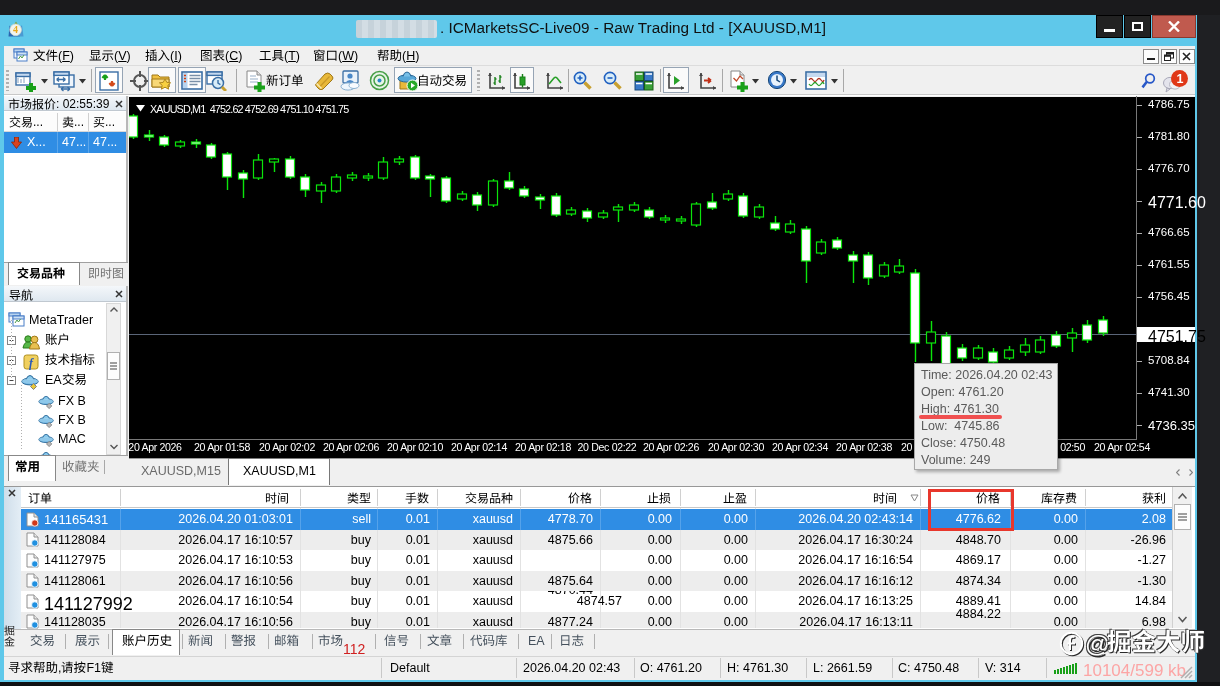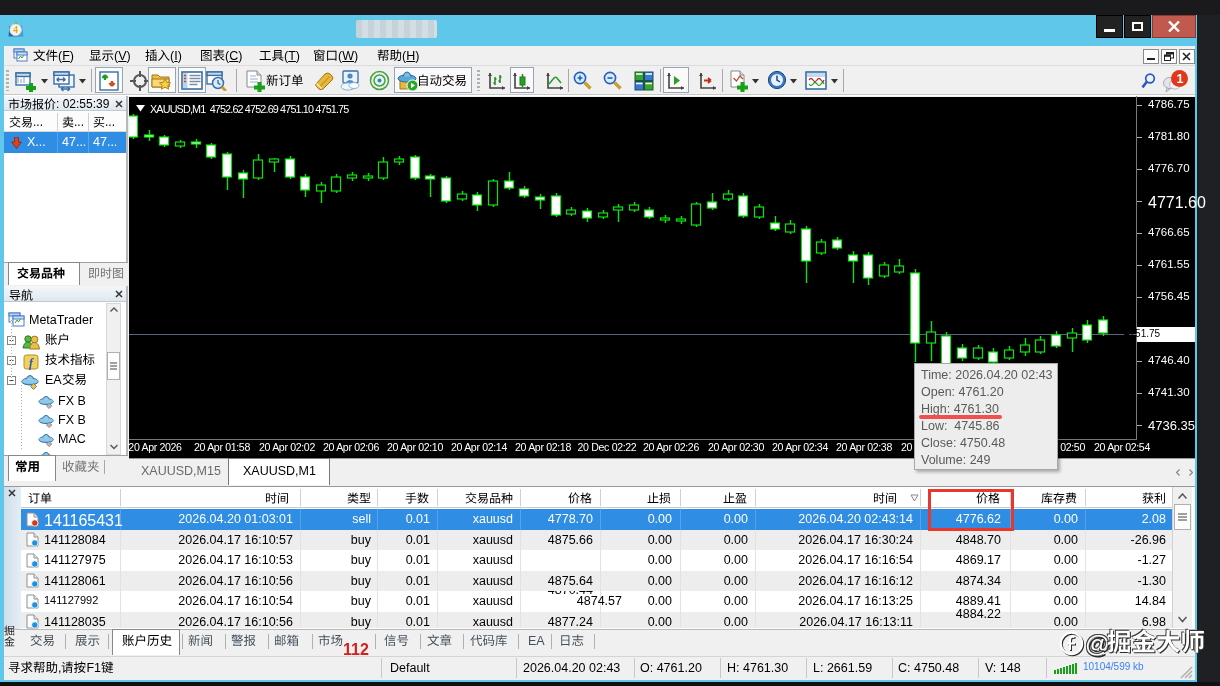--- a/index.html
+++ b/index.html
@@ -14,20 +14,21 @@
 <div class="a" style="left:4px;top:46px;width:1191px;height:634px;background:#f0f0f0"></div>
 <svg class="a" style="left:7px;top:21px" width="18" height="18" viewBox="0 0 18 18">
 <path d="M9 0.5 L15.5 11 L2.5 11 Z" fill="#7aa03c"></path>
 <path d="M2.5 4.5 L13 15.5 L1.5 15.5 Z" fill="#2a66b0"></path>
 <path d="M15 4 L16.5 15.5 L5.5 15.5 Z" fill="#4a9ad2"></path>
 <circle cx="8.6" cy="8.8" r="5.8" fill="#f2f4ee"></circle>
 <circle cx="8.6" cy="8.8" r="5.8" fill="none" stroke="#d8dcd0" stroke-width="0.8"></circle>
 <text x="8.6" y="12.4" font-size="10" font-weight="bold" fill="#e8a81c" text-anchor="middle" font-family="Liberation Serif">4</text>
 </svg>
 <div class="a" style="left:356px;top:20px;width:81px;height:18px;background:repeating-linear-gradient(90deg,#c6d2da 0 6px,#d3dde4 6px 12px);border-radius:2px"></div>
+<div class="a tx" style="left:440px;top:19px;font-size:15.3px;color:#101010">. ICMarketsSC-Live09 - Raw Trading Ltd - [XAUUSD,M1]</div>
 <div class="a" style="left:1096px;top:15px;width:27px;height:23px;background:#222;border:1px solid #000"></div>
 <div class="a" style="left:1104px;top:29px;width:11px;height:3px;background:#fff"></div>
 <div class="a" style="left:1124px;top:15px;width:27px;height:23px;background:#222;border:1px solid #000"></div>
 <div class="a" style="left:1132px;top:22px;width:11px;height:9px;border:2px solid #fff"></div>
 <div class="a" style="left:1152px;top:15px;width:44px;height:23px;background:#c05a4e;border:1px solid #8a3a30"></div>
 <svg class="a" style="left:1168px;top:21px" width="12" height="11" viewBox="0 0 12 11">
       <path d="M1 0.5 L11 10.5 M11 0.5 L1 10.5" stroke="#fff" stroke-width="2.4"></path>
     </svg>
 <div class="a" style="left:4px;top:46px;width:1191px;height:20px;background:#f0f0f0;border-bottom:1px solid #dcdcdc"></div>
 <svg class="a" style="left:13px;top:48px" width="16" height="15" viewBox="0 0 16 15">
@@ -560,27 +561,27 @@
 <div class="a tx" style="left:1148px;top:162px;font-size:11.5px;color:#fff">4776.70</div>
 <div class="a" style="left:1137px;top:201px;width:5px;height:1px;background:#b0b0b0"></div>
 <div class="a tx" style="left:1148px;top:194px;font-size:16px;color:#fff">4771.60</div>
 <div class="a" style="left:1137px;top:233px;width:5px;height:1px;background:#b0b0b0"></div>
 <div class="a tx" style="left:1148px;top:226px;font-size:11.5px;color:#fff">4766.65</div>
 <div class="a" style="left:1137px;top:265px;width:5px;height:1px;background:#b0b0b0"></div>
 <div class="a tx" style="left:1148px;top:258px;font-size:11.5px;color:#fff">4761.55</div>
 <div class="a" style="left:1137px;top:297px;width:5px;height:1px;background:#b0b0b0"></div>
 <div class="a tx" style="left:1148px;top:290px;font-size:11.5px;color:#fff">4756.45</div>
 <div class="a" style="left:1137px;top:361px;width:5px;height:1px;background:#b0b0b0"></div>
-<div class="a tx" style="left:1148px;top:354px;font-size:11.5px;color:#fff">4746.40</div>
+<div class="a tx" style="left:1148px;top:354px;font-size:11.5px;color:#fff">5708.84</div>
 <div class="a" style="left:1137px;top:393px;width:5px;height:1px;background:#b0b0b0"></div>
 <div class="a tx" style="left:1148px;top:386px;font-size:11.5px;color:#fff">4741.30</div>
 <div class="a" style="left:1137px;top:425px;width:5px;height:1px;background:#b0b0b0"></div>
 <div class="a tx" style="left:1148px;top:418px;font-size:13px;color:#fff">4736.35</div>
 <div class="a" style="left:1137px;top:327px;width:58px;height:15px;background:#fff"></div>
-<div class="a tx" style="left:1124px;top:328px;font-size:10px;color:#000">4751.75</div>
+<div class="a tx" style="left:1148px;top:328px;font-size:16px;color:#000">4751.75</div>
 <div class="a tx" style="left:155px;top:441px;width:110px;margin-left:-55px;text-align:center;font-size:10.6px;letter-spacing:-0.35px;color:#fff">20 Apr 2026</div>
 <div class="a tx" style="left:222px;top:441px;width:110px;margin-left:-55px;text-align:center;font-size:10.6px;letter-spacing:-0.35px;color:#fff">20 Apr 01:58</div>
 <div class="a tx" style="left:287px;top:441px;width:110px;margin-left:-55px;text-align:center;font-size:10.6px;letter-spacing:-0.35px;color:#fff">20 Apr 02:02</div>
 <div class="a tx" style="left:351px;top:441px;width:110px;margin-left:-55px;text-align:center;font-size:10.6px;letter-spacing:-0.35px;color:#fff">20 Apr 02:06</div>
 <div class="a tx" style="left:415px;top:441px;width:110px;margin-left:-55px;text-align:center;font-size:10.6px;letter-spacing:-0.35px;color:#fff">20 Apr 02:10</div>
 <div class="a tx" style="left:479px;top:441px;width:110px;margin-left:-55px;text-align:center;font-size:10.6px;letter-spacing:-0.35px;color:#fff">20 Apr 02:14</div>
 <div class="a tx" style="left:543px;top:441px;width:110px;margin-left:-55px;text-align:center;font-size:10.6px;letter-spacing:-0.35px;color:#fff">20 Apr 02:18</div>
 <div class="a tx" style="left:607px;top:441px;width:110px;margin-left:-55px;text-align:center;font-size:10.6px;letter-spacing:-0.35px;color:#fff">20 Dec 02:22</div>
 <div class="a tx" style="left:671px;top:441px;width:110px;margin-left:-55px;text-align:center;font-size:10.6px;letter-spacing:-0.35px;color:#fff">20 Apr 02:26</div>
 <div class="a tx" style="left:736px;top:441px;width:110px;margin-left:-55px;text-align:center;font-size:10.6px;letter-spacing:-0.35px;color:#fff">20 Apr 02:30</div>
@@ -689,21 +690,21 @@
 <div class="a" style="left:680px;top:509.0px;width:1px;height:20.5px;background:#55a2ea"></div>
 <div class="a" style="left:755px;top:509.0px;width:1px;height:20.5px;background:#55a2ea"></div>
 <div class="a" style="left:920px;top:509.0px;width:1px;height:20.5px;background:#55a2ea"></div>
 <div class="a" style="left:1010px;top:509.0px;width:1px;height:20.5px;background:#55a2ea"></div>
 <div class="a" style="left:1085px;top:509.0px;width:1px;height:20.5px;background:#55a2ea"></div>
 <svg class="a" style="left:26px;top:511.5px" width="13" height="15" viewBox="0 0 13 15">
 <path d="M1 1 h7 l4 4 v9 h-11 z" fill="#fdfdfd" stroke="#909090"></path>
 <path d="M8 1 v4 h4" fill="#e8e8e8" stroke="#909090"></path>
 <circle cx="8.8" cy="11" r="3.2" fill="#d03818" stroke="#fff" stroke-width="0.8"></circle>
 </svg>
-<div class="a tx" style="left:44px;top:512.0px;font-size:16px;color:#fff">141165431</div>
+<div class="a tx" style="left:44px;top:512.0px;font-size:13px;color:#fff">141165431</div>
 <div class="a tx" style="left:293px;top:512.0px;font-size:12.5px;color:#fff;transform:translateX(-100%)">2026.04.20 01:03:01</div>
 <div class="a tx" style="left:371px;top:512.0px;font-size:12.5px;color:#fff;transform:translateX(-100%)">sell</div>
 <div class="a tx" style="left:430px;top:512.0px;font-size:12.5px;color:#fff;transform:translateX(-100%)">0.01</div>
 <div class="a tx" style="left:513px;top:512.0px;font-size:12.5px;color:#fff;transform:translateX(-100%)">xauusd</div>
 <div class="a tx" style="left:593px;top:512.0px;font-size:12.5px;color:#fff;transform:translateX(-100%)">4778.70</div>
 <div class="a tx" style="left:672px;top:512.0px;font-size:12.5px;color:#fff;transform:translateX(-100%)">0.00</div>
 <div class="a tx" style="left:748px;top:512.0px;font-size:12.5px;color:#fff;transform:translateX(-100%)">0.00</div>
 <div class="a tx" style="left:913px;top:512.0px;font-size:12.5px;color:#fff;transform:translateX(-100%)">2026.04.20 02:43:14</div>
 <div class="a tx" style="left:1001px;top:512.0px;font-size:12.5px;color:#fff;transform:translateX(-100%)">4776.62</div>
 <div class="a tx" style="left:1078px;top:512.0px;font-size:12.5px;color:#fff;transform:translateX(-100%)">0.00</div>
@@ -781,21 +782,21 @@
 <div class="a tx" style="left:748px;top:573.5px;font-size:12.5px;color:#000;transform:translateX(-100%)">0.00</div>
 <div class="a tx" style="left:913px;top:573.5px;font-size:12.5px;color:#000;transform:translateX(-100%)">2026.04.17 16:16:12</div>
 <div class="a tx" style="left:1001px;top:573.5px;font-size:12.5px;color:#000;transform:translateX(-100%)">4874.34</div>
 <div class="a tx" style="left:1078px;top:573.5px;font-size:12.5px;color:#000;transform:translateX(-100%)">0.00</div>
 <div class="a tx" style="left:1166px;top:573.5px;font-size:12.5px;color:#000;transform:translateX(-100%)">-1.30</div>
 <svg class="a" style="left:26px;top:593.5px" width="13" height="15" viewBox="0 0 13 15">
 <path d="M1 1 h7 l4 4 v9 h-11 z" fill="#fdfdfd" stroke="#909090"></path>
 <path d="M8 1 v4 h4" fill="#e8e8e8" stroke="#909090"></path>
 <circle cx="8.8" cy="11" r="3.2" fill="#2090e0" stroke="#fff" stroke-width="0.8"></circle>
 </svg>
-<div class="a tx" style="left:44px;top:594.0px;font-size:11px;color:#000">141127992</div>
+<div class="a tx" style="left:44px;top:594.0px;font-size:18px;color:#000">141127992</div>
 <div class="a tx" style="left:293px;top:594.0px;font-size:12.5px;color:#000;transform:translateX(-100%)">2026.04.17 16:10:54</div>
 <div class="a tx" style="left:371px;top:594.0px;font-size:12.5px;color:#000;transform:translateX(-100%)">buy</div>
 <div class="a tx" style="left:430px;top:594.0px;font-size:12.5px;color:#000;transform:translateX(-100%)">0.01</div>
 <div class="a tx" style="left:513px;top:594.0px;font-size:12.5px;color:#000;transform:translateX(-100%)">xauusd</div>
 <div class="a tx" style="left:622px;top:594.0px;font-size:12.5px;color:#000;transform:translateX(-100%)">4874.57</div>
 <div class="a tx" style="left:672px;top:594.0px;font-size:12.5px;color:#000;transform:translateX(-100%)">0.00</div>
 <div class="a tx" style="left:748px;top:594.0px;font-size:12.5px;color:#000;transform:translateX(-100%)">0.00</div>
 <div class="a tx" style="left:913px;top:594.0px;font-size:12.5px;color:#000;transform:translateX(-100%)">2026.04.17 16:13:25</div>
 <div class="a tx" style="left:1001px;top:594.0px;font-size:12.5px;color:#000;transform:translateX(-100%)">4889.41</div>
 <div class="a tx" style="left:1078px;top:594.0px;font-size:12.5px;color:#000;transform:translateX(-100%)">0.00</div>
@@ -876,21 +877,21 @@
 <div class="a tx" style="left:470px;top:634px;font-size:12.5px"><svg class="cj" style="width:37.5px;height:12.5px" viewBox="0 0 3000 1000" preserveAspectRatio="none" fill="#44505c">
         <path transform="translate(0,880) scale(1,-1)" d="M715 783C774 733 844 663 877 618L935 658C901 703 829 771 769 819ZM548 826C552 720 559 620 568 528L324 497L335 426L576 456C614 142 694 -67 860 -79C913 -82 953 -30 975 143C960 150 927 168 912 183C902 67 886 8 857 9C750 20 684 200 650 466L955 504L944 575L642 537C632 626 626 724 623 826ZM313 830C247 671 136 518 21 420C34 403 57 365 65 348C111 389 156 439 199 494V-78H276V604C317 668 354 737 384 807Z"></path>
         <path transform="translate(1000,880) scale(1,-1)" d="M410 205V137H792V205ZM491 650C484 551 471 417 458 337H478L863 336C844 117 822 28 796 2C786 -8 776 -10 758 -9C740 -9 695 -9 647 -4C659 -23 666 -52 668 -73C716 -76 762 -76 788 -74C818 -72 837 -65 856 -43C892 -7 915 98 938 368C939 379 940 401 940 401H816C832 525 848 675 856 779L803 785L791 781H443V712H778C770 624 757 502 745 401H537C546 475 556 569 561 645ZM51 787V718H173C145 565 100 423 29 328C41 308 58 266 63 247C82 272 100 299 116 329V-34H181V46H365V479H182C208 554 229 635 245 718H394V787ZM181 411H299V113H181Z"></path>
         <path transform="translate(2000,880) scale(1,-1)" d="M325 245C334 253 368 259 419 259H593V144H232V74H593V-79H667V74H954V144H667V259H888V327H667V432H593V327H403C434 373 465 426 493 481H912V549H527L559 621L482 648C471 615 458 581 444 549H260V481H412C387 431 365 393 354 377C334 344 317 322 299 318C308 298 321 260 325 245ZM469 821C486 797 503 766 515 739H121V450C121 305 114 101 31 -42C49 -50 82 -71 95 -85C182 67 195 295 195 450V668H952V739H600C588 770 565 809 542 840Z"></path>
       </svg></div>
 <div class="a tx" style="left:559px;top:634px;font-size:12.5px"><svg class="cj" style="width:25.0px;height:12.5px" viewBox="0 0 2000 1000" preserveAspectRatio="none" fill="#44505c">
         <path transform="translate(0,880) scale(1,-1)" d="M253 352H752V71H253ZM253 426V697H752V426ZM176 772V-69H253V-4H752V-64H832V772Z"></path>
         <path transform="translate(1000,880) scale(1,-1)" d="M270 256V38C270 -44 301 -66 416 -66C440 -66 618 -66 644 -66C741 -66 765 -33 776 98C755 103 724 113 707 126C702 19 693 2 639 2C600 2 450 2 420 2C356 2 345 9 345 39V256ZM378 316C460 268 556 194 601 143L656 194C608 246 510 315 430 361ZM744 232C794 147 850 33 873 -36L946 -5C921 62 862 174 812 257ZM150 247C130 169 95 68 50 5L117 -30C162 36 196 143 217 224ZM459 840V696H56V624H459V454H121V383H886V454H537V624H947V696H537V840Z"></path>
       </svg></div>
 <div class="a tx" style="left:528px;top:634px;font-size:12.5px;color:#44505c">EA</div>
-<div class="a tx" style="left:343px;top:641px;font-size:16px;color:#d02020;font-weight:bold">112</div>
+<div class="a tx" style="left:343px;top:641px;font-size:14px;color:#d02020;font-weight:normal">112</div>
 <div class="a" style="left:65px;top:634px;width:1px;height:15px;background:#b0b0b0"></div>
 <div class="a" style="left:108px;top:634px;width:1px;height:15px;background:#b0b0b0"></div>
 <div class="a" style="left:182px;top:634px;width:1px;height:15px;background:#b0b0b0"></div>
 <div class="a" style="left:225px;top:634px;width:1px;height:15px;background:#b0b0b0"></div>
 <div class="a" style="left:268px;top:634px;width:1px;height:15px;background:#b0b0b0"></div>
 <div class="a" style="left:312px;top:634px;width:1px;height:15px;background:#b0b0b0"></div>
 <div class="a" style="left:375px;top:634px;width:1px;height:15px;background:#b0b0b0"></div>
 <div class="a" style="left:420px;top:634px;width:1px;height:15px;background:#b0b0b0"></div>
 <div class="a" style="left:463px;top:634px;width:1px;height:15px;background:#b0b0b0"></div>
 <div class="a" style="left:518px;top:634px;width:1px;height:15px;background:#b0b0b0"></div>
@@ -927,22 +928,22 @@
 <div class="a" style="left:806px;top:658px;width:1px;height:20px;background:#c8c8c8"></div>
 <div class="a" style="left:892px;top:658px;width:1px;height:20px;background:#c8c8c8"></div>
 <div class="a" style="left:978px;top:658px;width:1px;height:20px;background:#c8c8c8"></div>
 <div class="a" style="left:1046px;top:658px;width:1px;height:20px;background:#c8c8c8"></div>
 <div class="a tx" style="left:390px;top:661px;font-size:12.5px;color:#000">Default</div>
 <div class="a tx" style="left:523px;top:661px;font-size:12.5px;color:#000">2026.04.20 02:43</div>
 <div class="a tx" style="left:640px;top:661px;font-size:12.5px;color:#000">O: 4761.20</div>
 <div class="a tx" style="left:727px;top:661px;font-size:12.5px;color:#000">H: 4761.30</div>
 <div class="a tx" style="left:813px;top:661px;font-size:12.5px;color:#000">L: 2661.59</div>
 <div class="a tx" style="left:898px;top:661px;font-size:12.5px;color:#000">C: 4750.48</div>
-<div class="a tx" style="left:985px;top:661px;font-size:12.5px;color:#000">V: 148</div>
-<div class="a tx" style="left:1083px;top:661px;font-size:10px;color:#3b82f6">10104/599 kb</div>
+<div class="a tx" style="left:985px;top:661px;font-size:12.5px;color:#000">V: 314</div>
+<div class="a tx" style="left:1083px;top:661px;font-size:17px;color:#fca5a5">10104/599 kb</div>
 <svg class="a" style="left:1054px;top:662px" width="24" height="12" viewBox="0 0 24 12">
       <rect x="0" y="8" width="2" height="4" fill="#18a018"></rect>
       <rect x="3" y="7" width="2" height="5" fill="#18a018"></rect>
       <rect x="6" y="6" width="2" height="6" fill="#18a018"></rect>
       <rect x="9" y="5" width="2" height="7" fill="#18a018"></rect>
       <rect x="12" y="4" width="2" height="8" fill="#18a018"></rect>
       <rect x="15" y="3" width="2" height="9" fill="#18a018"></rect>
       <rect x="18" y="2" width="2" height="10" fill="#18a018"></rect>
       <rect x="21" y="1" width="2" height="11" fill="#18a018"></rect>
     </svg>

